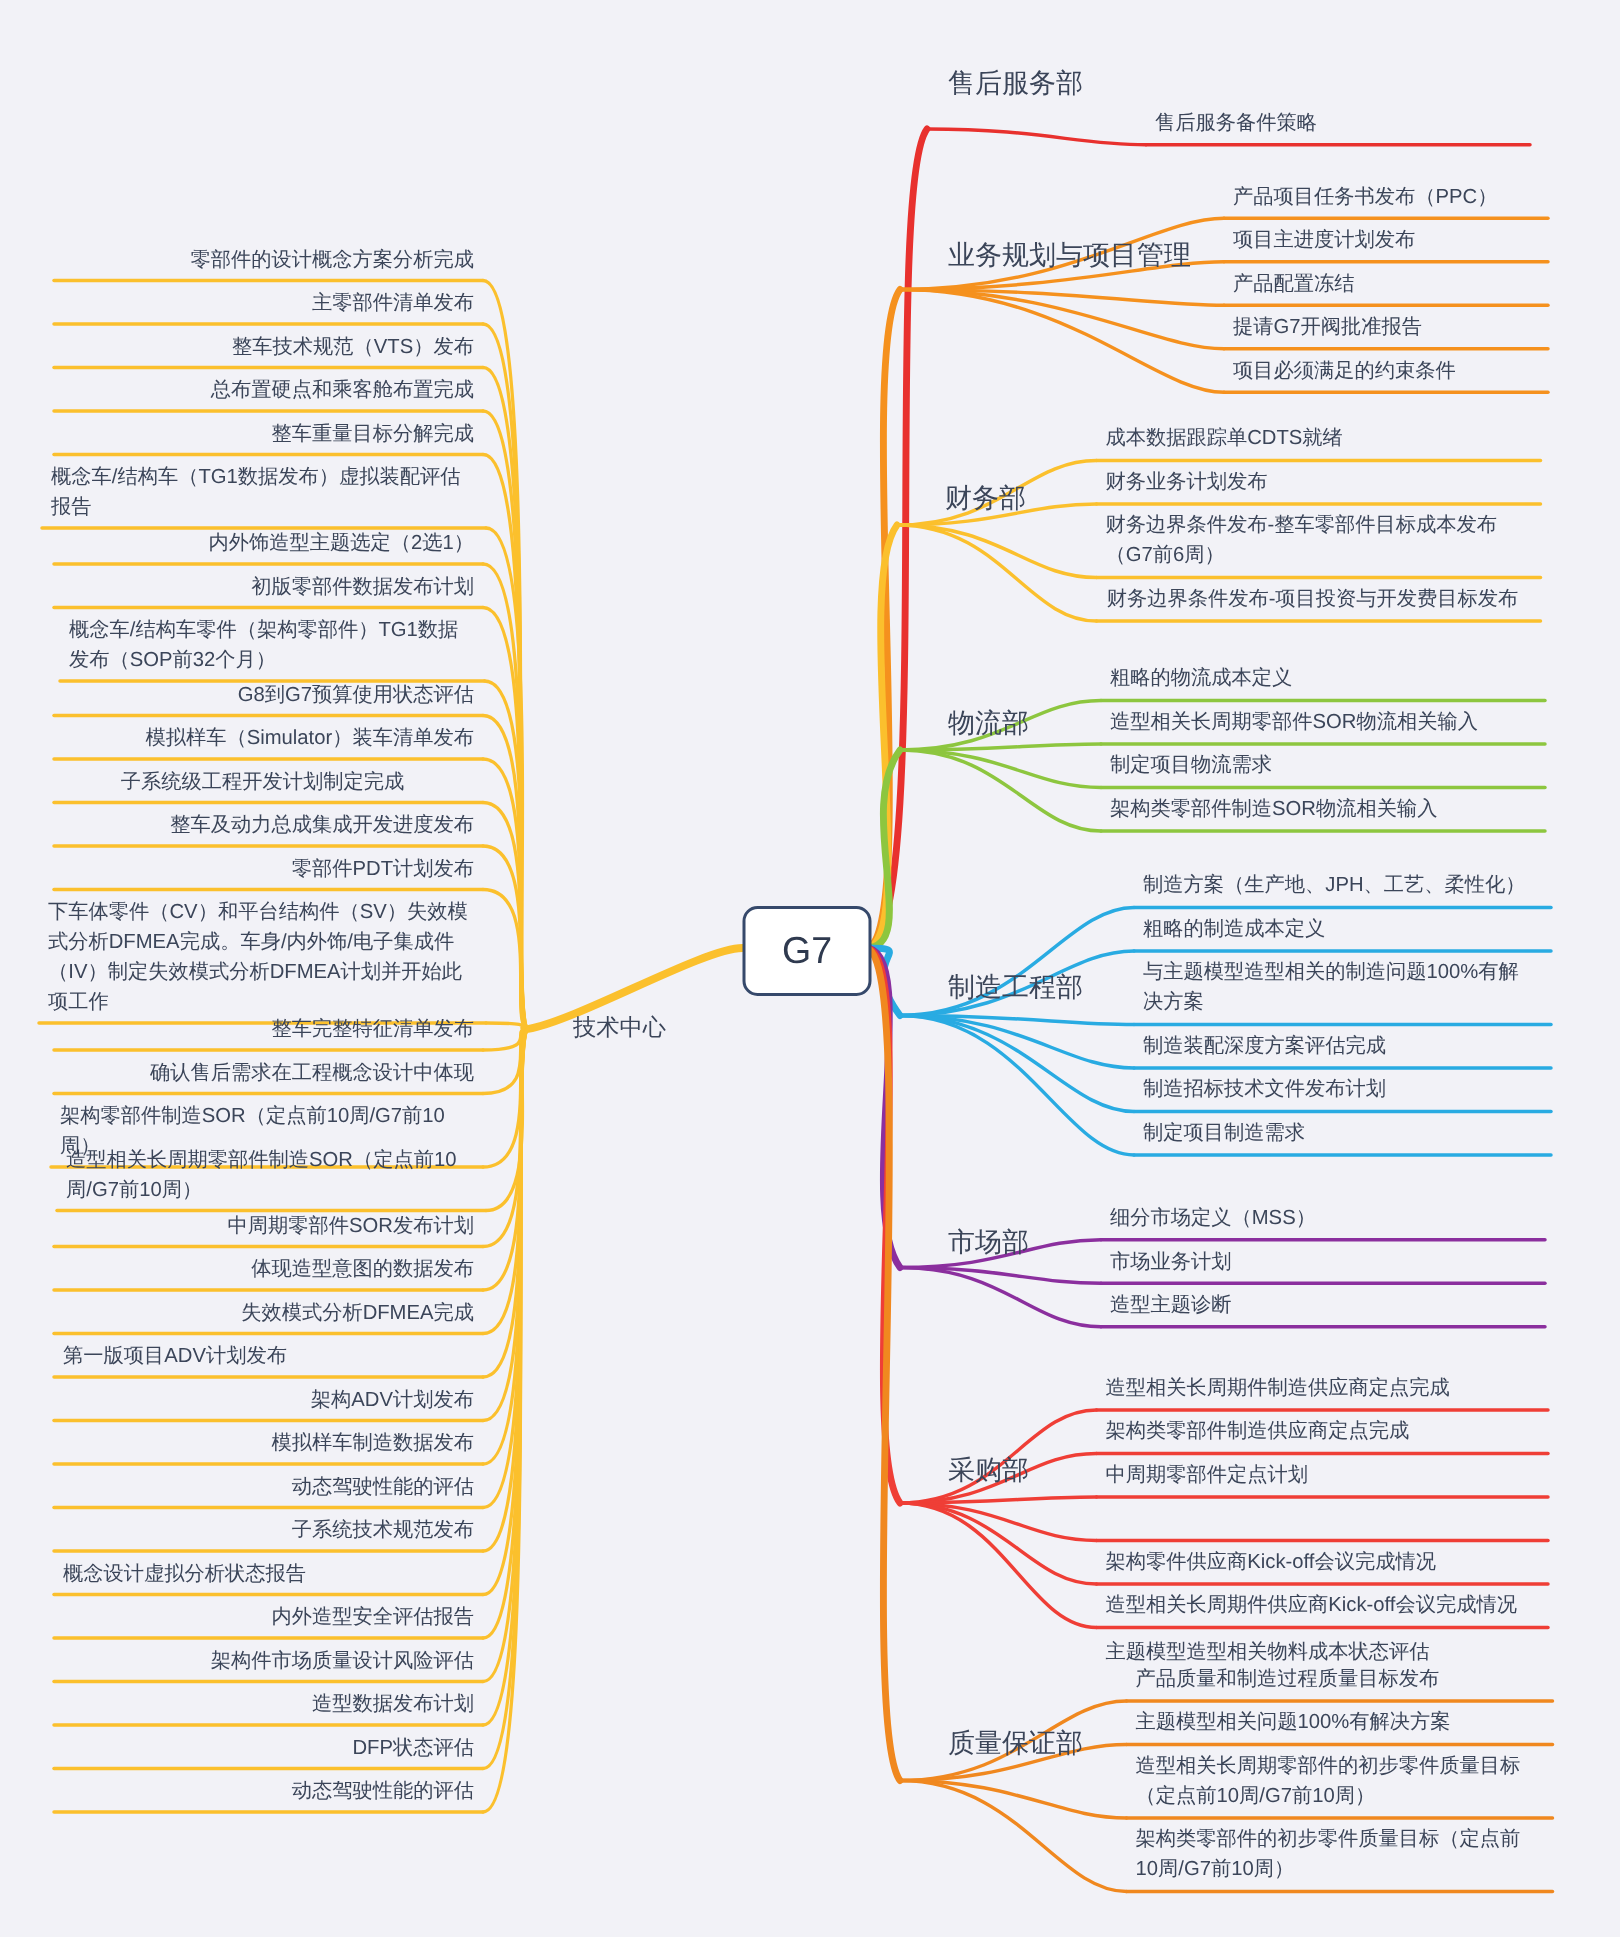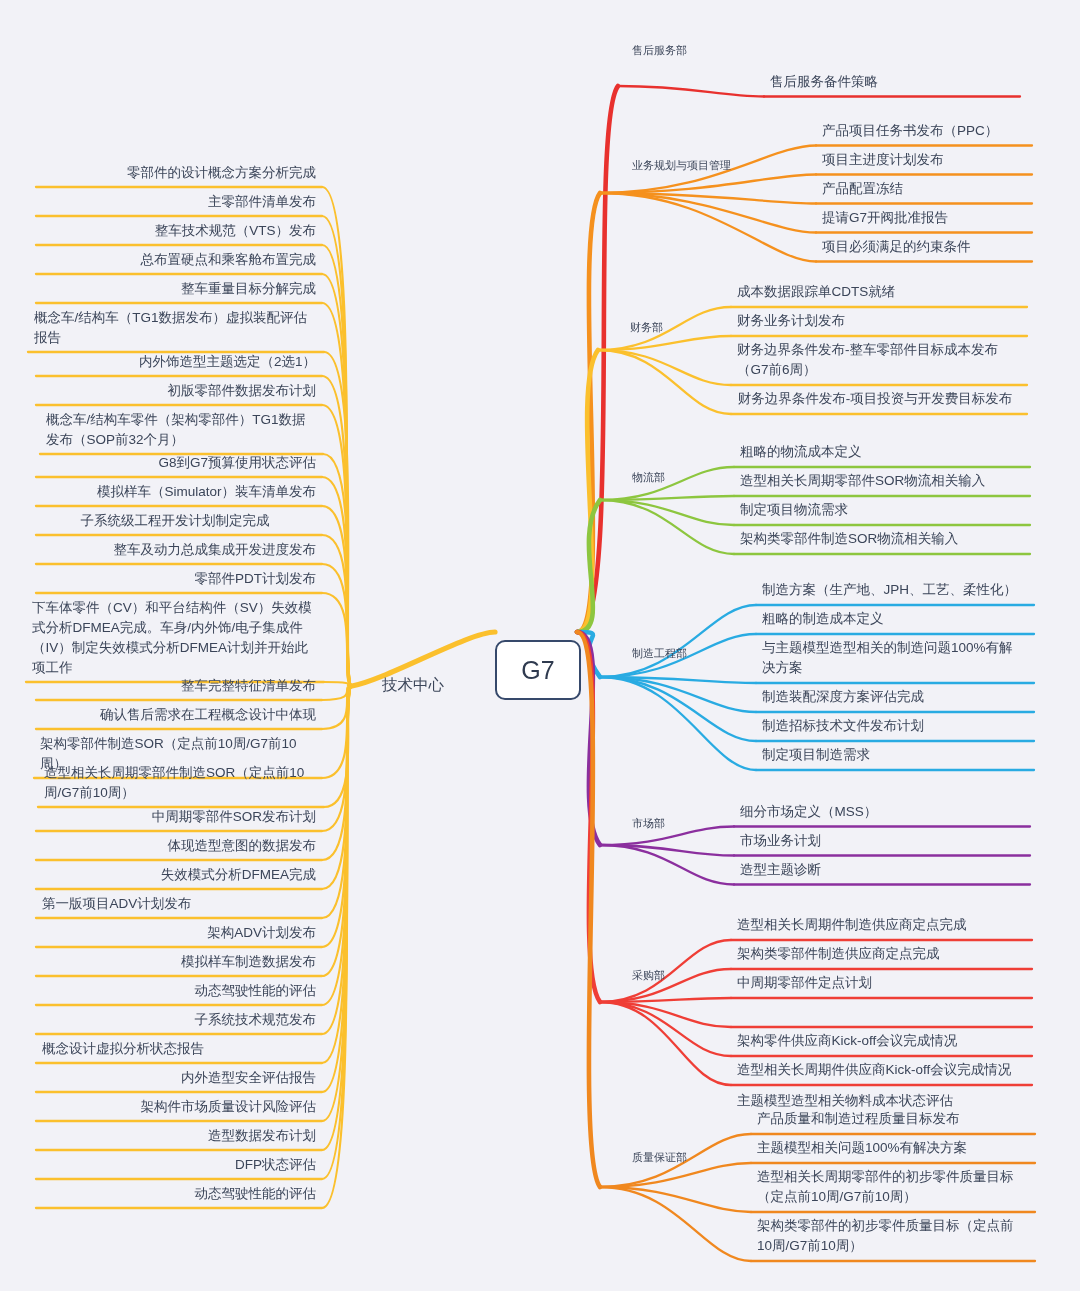--- a/index.html
+++ b/index.html
@@ -12,24 +12,24 @@
   #stage{position:absolute;inset:0;width:1080px;height:1291px;}
   svg#wires{position:absolute;left:0;top:0;width:1080px;height:1291px;pointer-events:none;}
   .leaf{position:absolute;color:#3b4559;font-size:13.5px;line-height:20px;}
   .leaf .txt{display:block;padding:0 2px 3px 2px;}
 
   
   #root{
     position:absolute;left:495px;top:604px;width:82px;height:56px;
     background:#fff;border:2.5px solid #36496b;border-radius:10px;
     display:flex;align-items:center;justify-content:center;
-    font-size:25px;color:#2f3a4f;z-index:6;margin-top:36px;
-  }
-
-  .branch-label{position:absolute;font-size:11px;color:#3b4559;white-space:nowrap;z-index:4;}
+    font-size:25px;color:#2f3a4f;z-index:6;
+  }
+
+  .branch-label{position:absolute;font-size:18px;color:#3b4559;white-space:nowrap;z-index:4;}
   #center-left-label{position:absolute;font-size:15.5px;color:#3b4559;white-space:nowrap;}
 
   
   #watermark{
     position:absolute;left:605px;top:1222px;
     display:flex;align-items:center;gap:9px;
     opacity:.48;z-index:8;pointer-events:none;
   }
   #watermark .wm-logo{
     width:37px;height:30px;border:2.6px solid #cfcfd8;border-radius:50% 50% 46% 46%;

